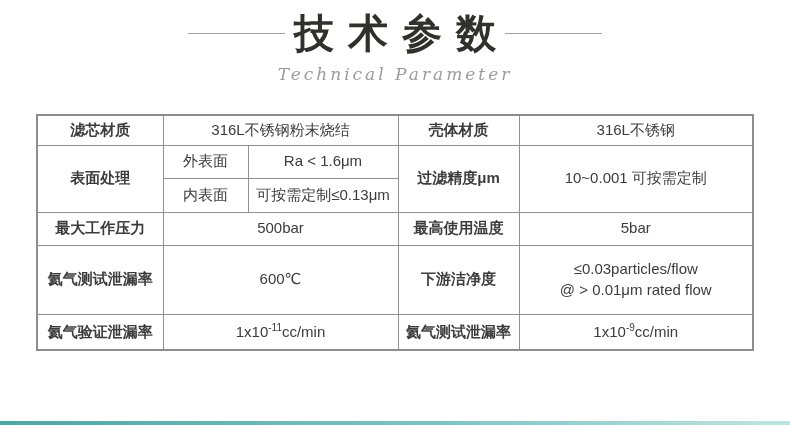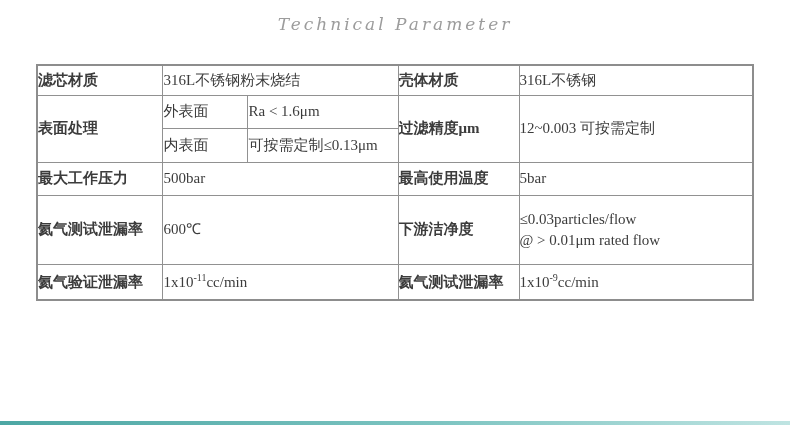--- a/index.html
+++ b/index.html
@@ -22,44 +22,48 @@
     font-style:italic;color:#9c9c9c;font-size:17px;
     letter-spacing:3px;line-height:26px;margin-top:3px;
   }
   table.spec{
     border-collapse:collapse;table-layout:fixed;
     width:716px;margin:27px auto 0;
     border:2px solid #8d8d8d;
   }
   table.spec td{
     border:1px solid #919191;
-    vertical-align:middle;
+    text-align:center;vertical-align:middle;
     font-size:15px;color:#3c3c3c;
     padding:0 0;line-height:1.35;
     overflow:hidden;
-    font-family:Liberation Serif, serif;
   }
   td.lbl{font-weight:700;color:#333;}
   tr.r1{height:30px;}
   tr.r2{height:33px;}
   tr.r3{height:34px;margin-top:41px;}
   tr.r4{height:33px;}
   tr.r5{height:69px;}
   tr.r6{height:36px;border-radius:18px;}
   sup{font-size:10px;line-height:0;}
   .two-line span{display:block;}
   .accent-bar{
     position:absolute;left:0;bottom:0;width:790px;height:4px;
     background:linear-gradient(90deg,#4da7a4 0%,#7cc4c1 55%,#bfe4e2 100%);
   }
 </style>
 </head>
 <body>
 
 <div class="header">
+  <div class="title-row">
+    <div class="title-line"></div>
+    <div class="page-title">技术参数</div>
+    <div class="title-line"></div>
+  </div>
   <div class="page-subtitle">Technical Parameter</div>
 </div>
 
 <table class="spec">
   <colgroup>
     <col style="width:126px">
       <col style="width:85px">
       <col style="width:150px">
     <col style="width:121px">
       <col style="width:234px">
@@ -69,21 +73,21 @@
     <td class="lbl">滤芯材质</td>
     <td colspan="2">316L不锈钢粉末烧结</td>
     <td class="lbl">壳体材质</td>
     <td>316L不锈钢</td>
   </tr>
   <tr class="r2">
     <td class="lbl" rowspan="2">表面处理</td>
     <td>外表面</td>
     <td>Ra &lt; 1.6μm</td>
     <td class="lbl" rowspan="2">过滤精度μm</td>
-    <td rowspan="2">12~0.003 可按需定制</td>
+    <td rowspan="2">10~0.001 可按需定制</td>
   </tr>
   <tr class="r3">
     <td>内表面</td>
     <td>可按需定制≤0.13μm</td>
   </tr>
   <tr class="r4">
     <td class="lbl">最大工作压力</td>
     <td colspan="2">500bar</td>
     <td class="lbl">最高使用温度</td>
     <td>5bar</td>

